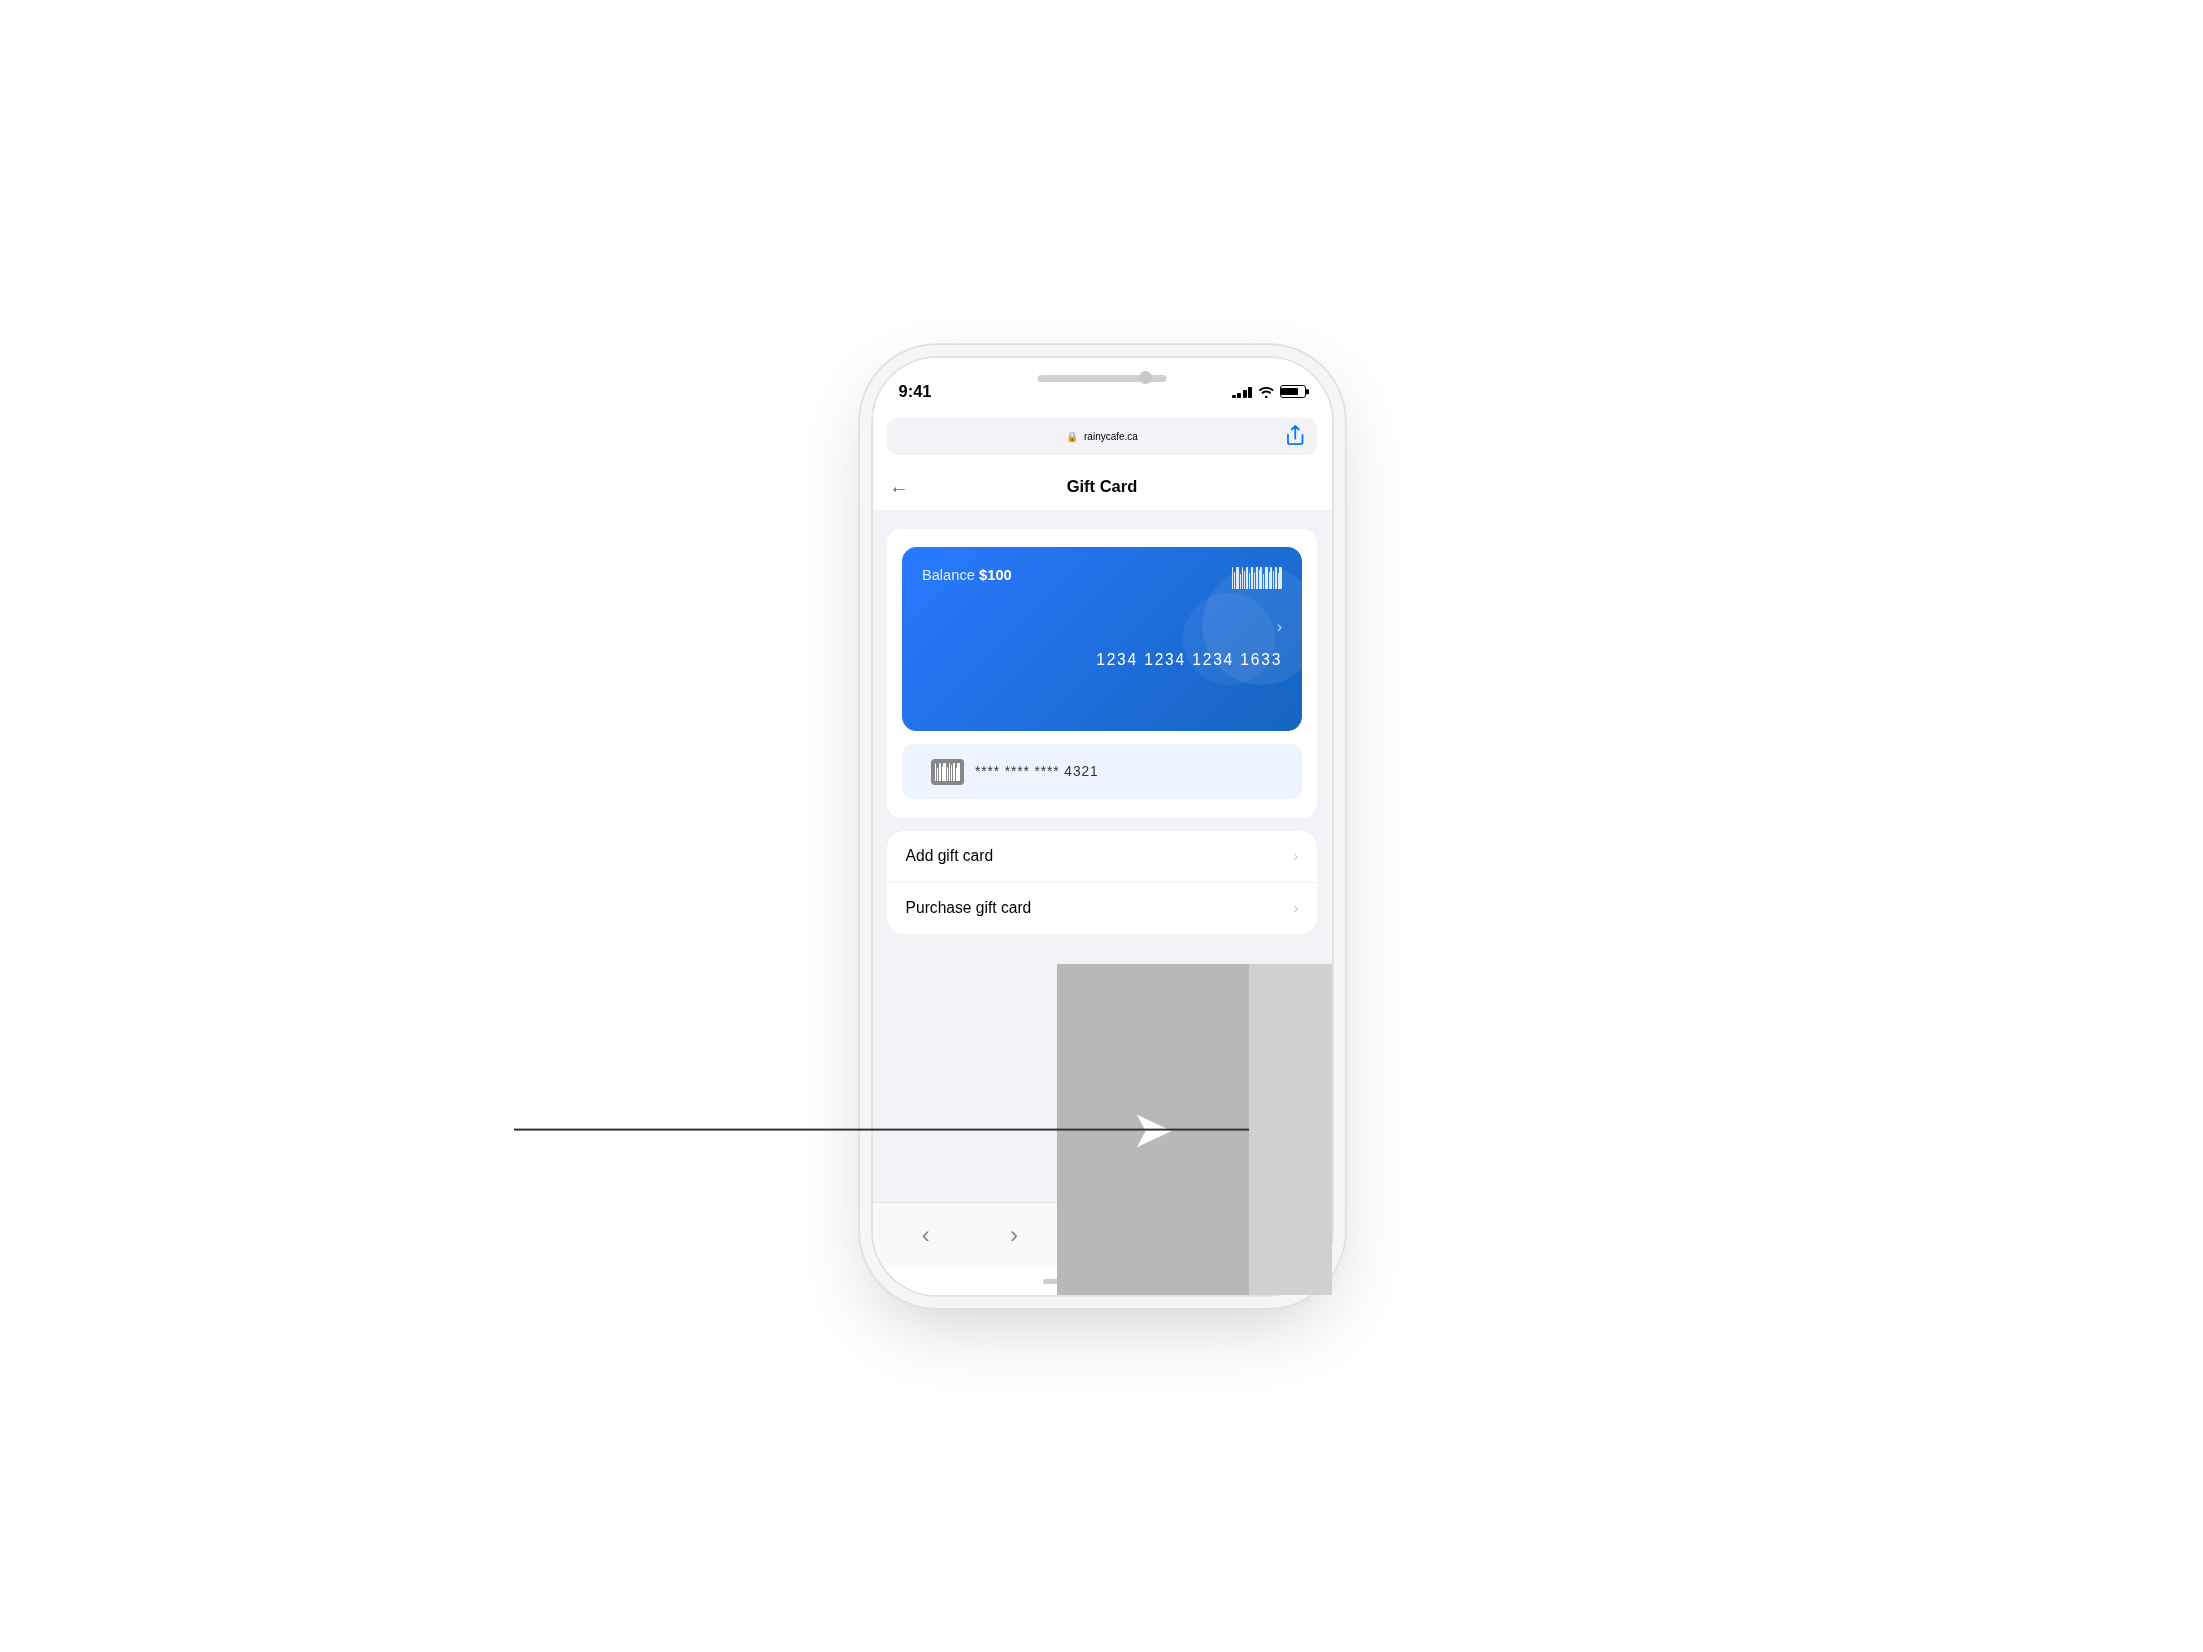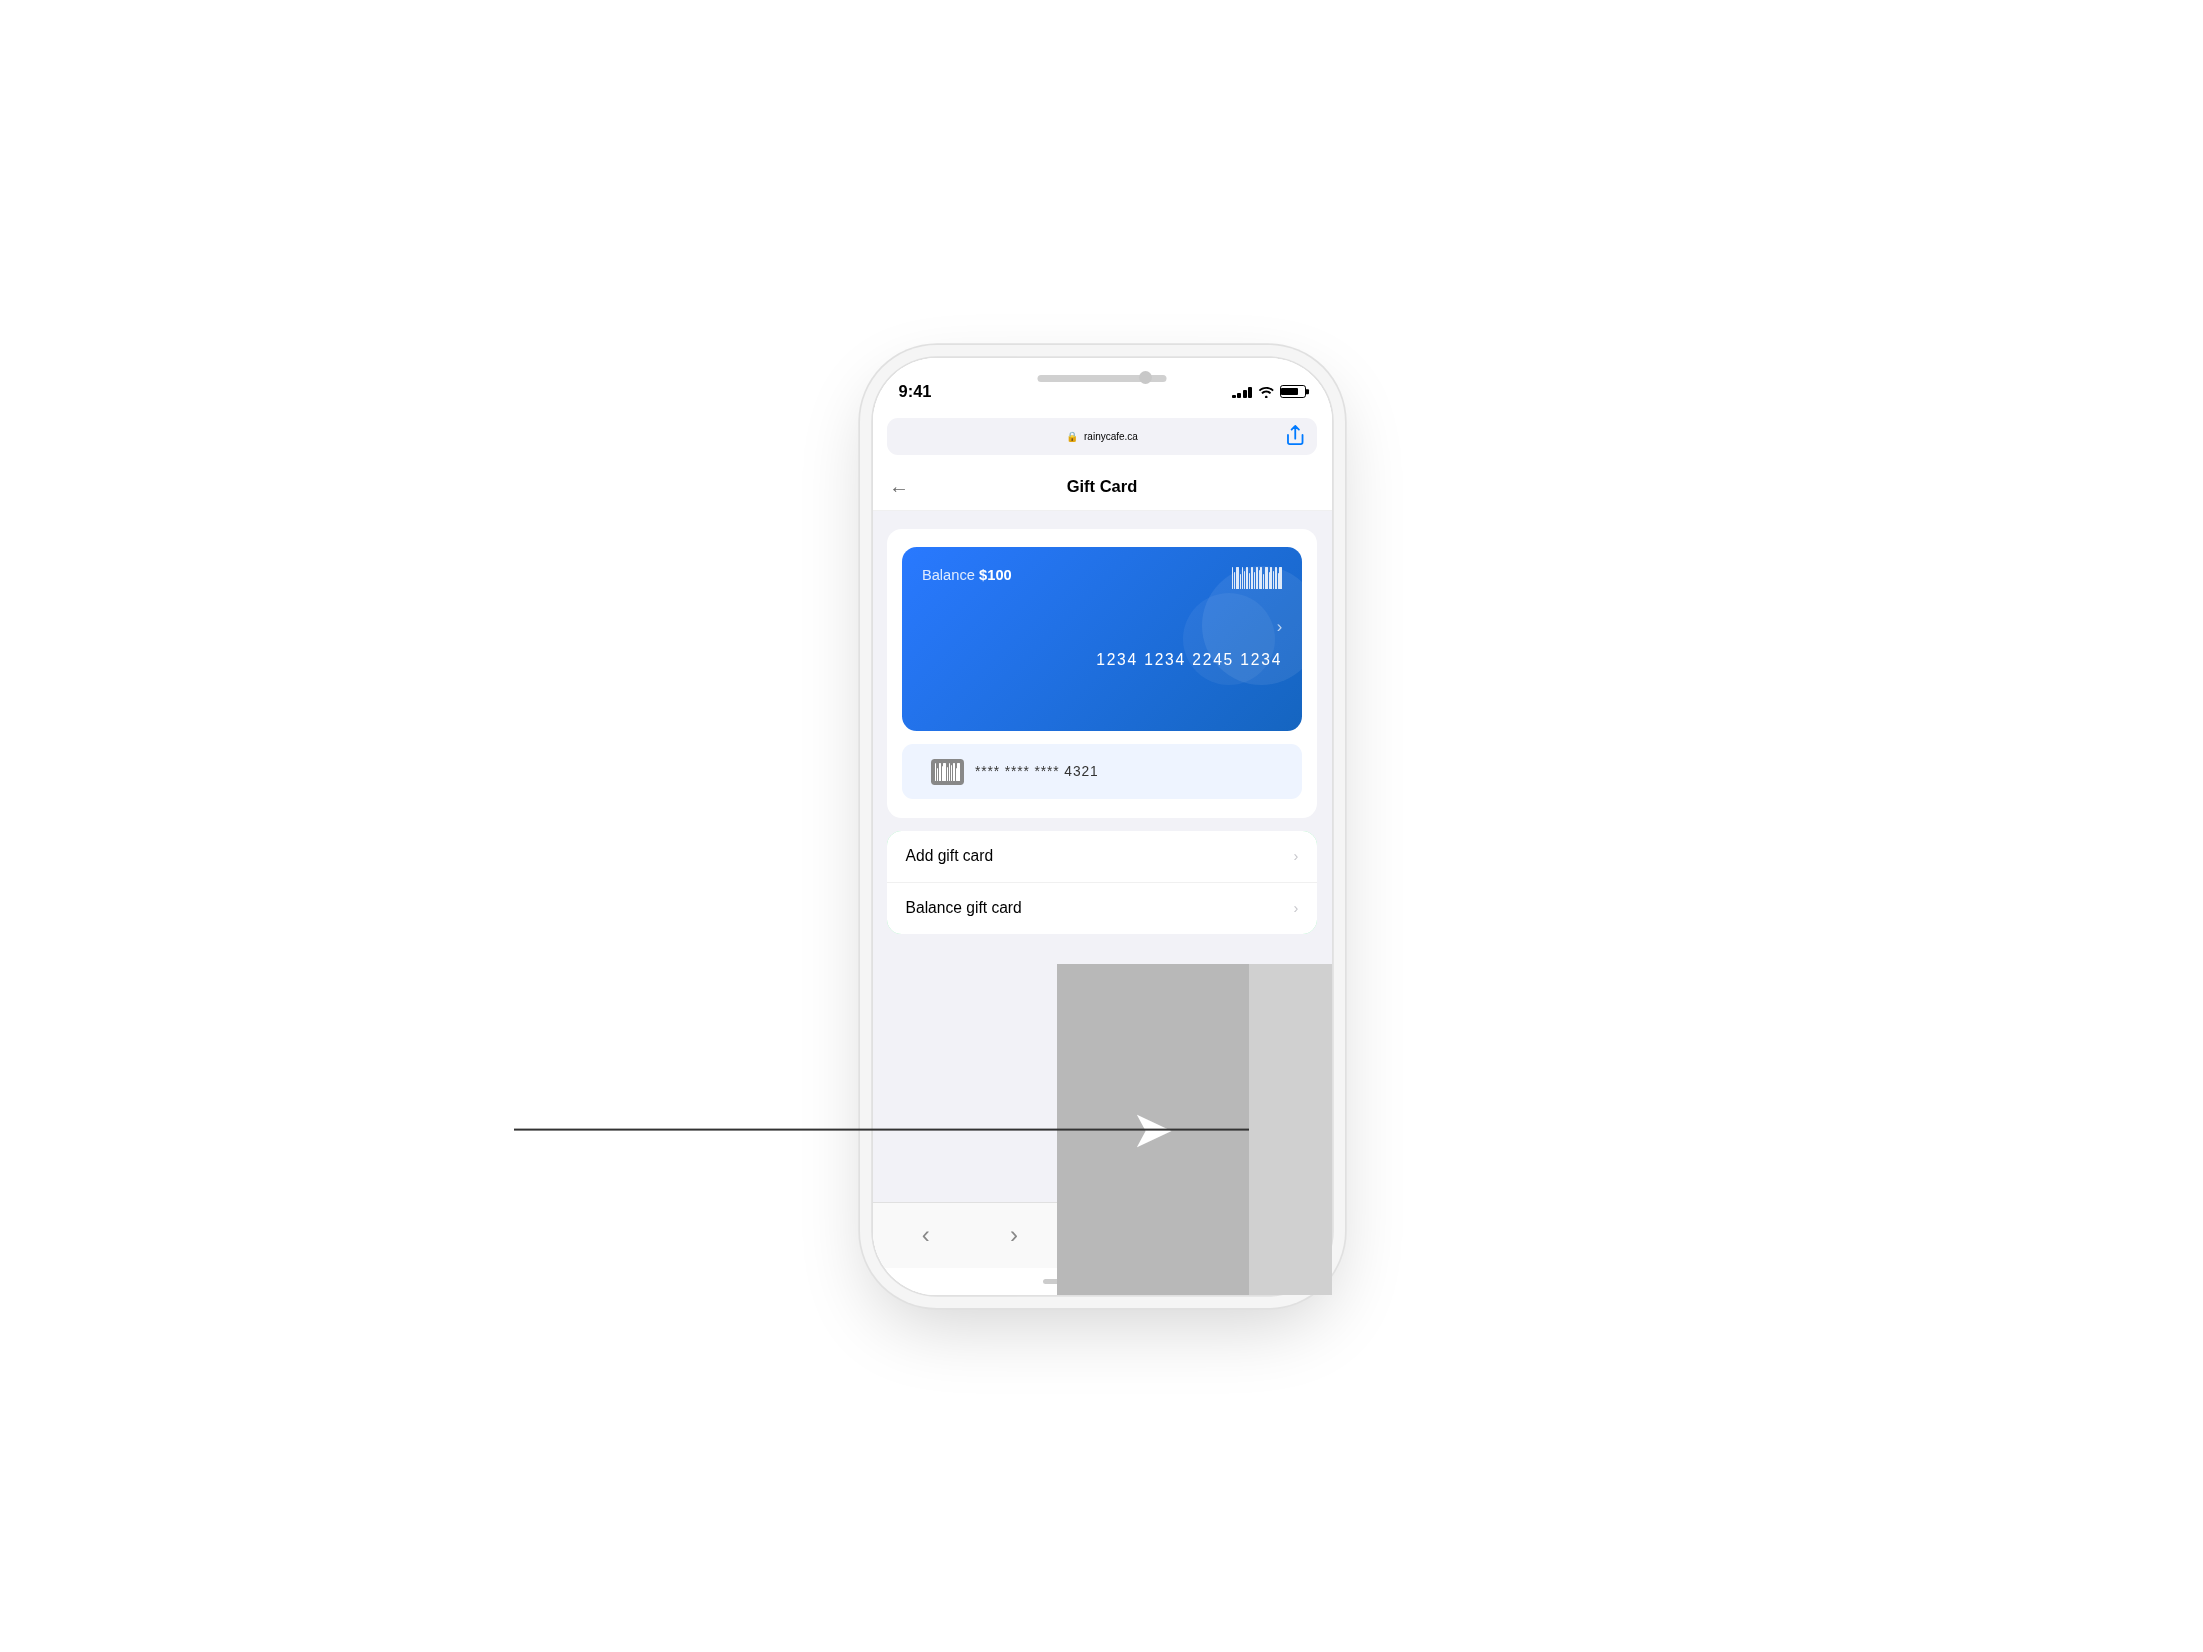--- a/index.html
+++ b/index.html
@@ -554,21 +554,21 @@
                 <div class="barcode-line" style="width:0.9px; height:75%;"></div>
                 <div class="barcode-line" style="width:2.8px; height:100%;"></div>
               </div>
             </div>
 
             <div class="card-middle-row">
               <span class="card-chevron">›</span>
             </div>
 
             <div>
-              <span class="card-number">1234 1234 2245 1234</span>
+              <span class="card-number">1234 1234 1234 1633</span>
             </div>
           </div>
 
           <div class="secondary-card-item">
             <div class="mini-barcode">
               <div class="mini-barcode-line" style="width:1.8px; height:100%;"></div>
               <div class="mini-barcode-line" style="width:0.9px; height:70%;"></div>
               <div class="mini-barcode-line" style="width:1.8px; height:100%;"></div>
               <div class="mini-barcode-line" style="width:0.9px; height:80%;"></div>
               <div class="mini-barcode-line" style="width:2.8px; height:100%;"></div>
@@ -583,21 +583,21 @@
           </div>
 
         </div>
 
         <div class="menu-section">
           <div class="menu-item">
             <span class="menu-item-label">Add gift card</span>
             <span class="menu-item-chevron">›</span>
           </div>
           <div class="menu-item">
-            <span class="menu-item-label">Balance gift card</span>
+            <span class="menu-item-label">Purchase gift card</span>
             <span class="menu-item-chevron">›</span>
           </div>
         </div>
 
       </div>
 
       <div class="browser-toolbar">
         <div class="toolbar-btn">
           <span class="toolbar-icon" style="font-size:24px;">‹</span>
         </div>

